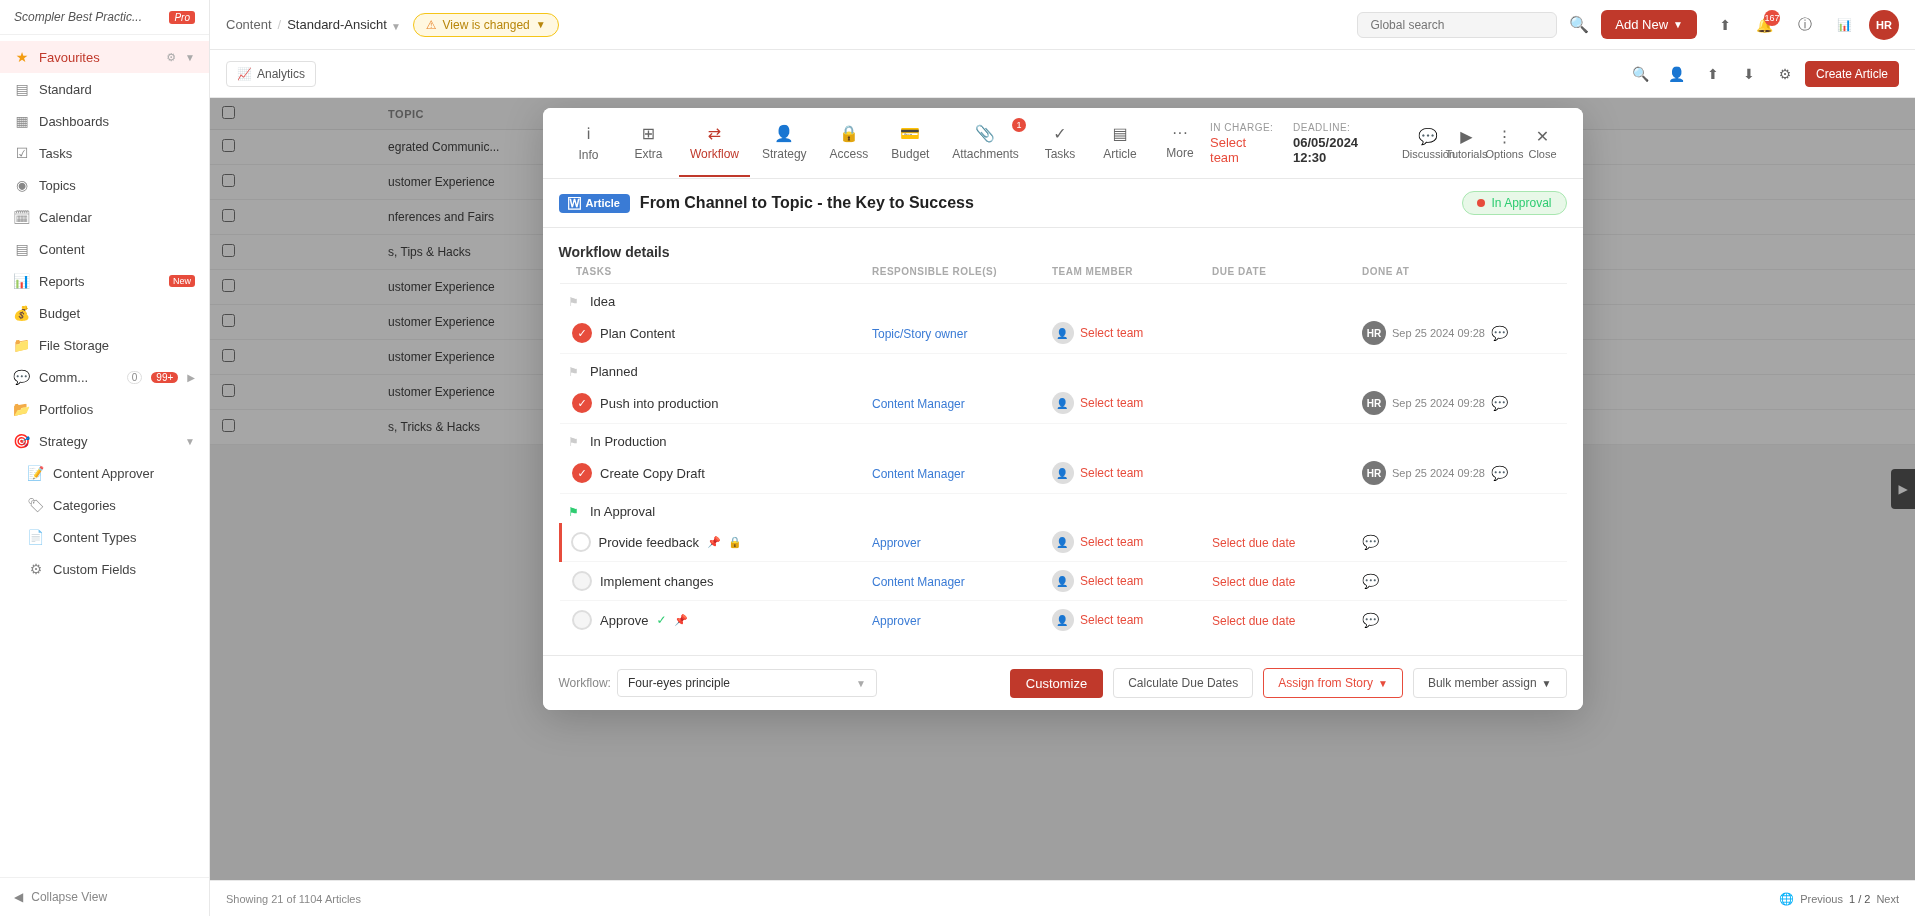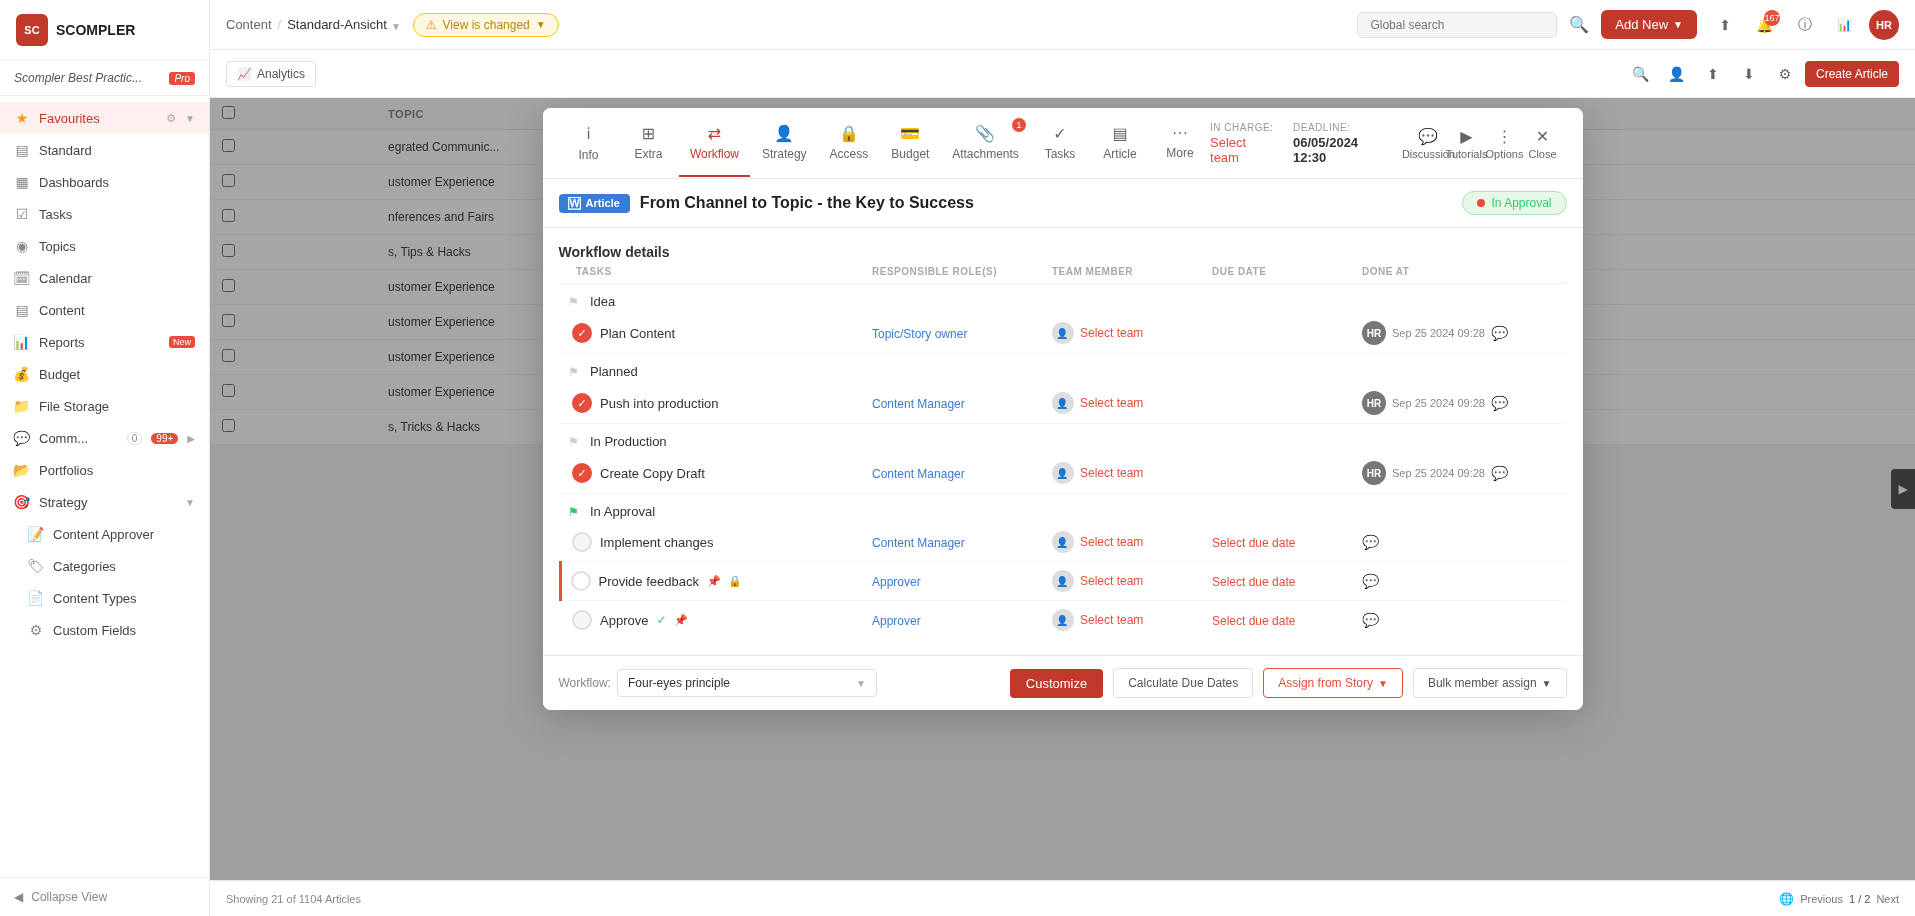--- a/index.html
+++ b/index.html
@@ -133,24 +133,20 @@
     .pagination { display: flex; align-items: center; gap: 6px; margin-left: auto; }
     .page-btn { font-size: 11px; color: #777; cursor: pointer; }
     .page-info { font-size: 11px; color: #555; }
   </style>
 </head>
 <body>
 
 <div class="app-layout">
 
   <aside class="sidebar">
-    <div class="sidebar-logo">
-      <div class="logo-icon">SC</div>
-      <span class="logo-text">SCOMPLER</span>
-    </div>
     <div class="sidebar-workspace">
       <span class="workspace-name">Scompler Best Practic...</span>
       <span class="workspace-badge">Pro</span>
     </div>
     <nav class="sidebar-nav">
       <div class="nav-item active">
         <span class="nav-icon star">★</span>
         <span class="nav-label">Favourites</span>
         <span style="font-size:11px;color:#aaa;">⚙</span>
         <span style="font-size:10px;color:#aaa;">▼</span>
@@ -554,51 +550,51 @@
 
                 <tr class="section-row">
                   <td colspan="5">
                     <div class="section-label">
                       <span class="section-flag green">⚑</span>
                       <span>In Approval</span>
                     </div>
                   </td>
                 </tr>
 
-                <tr class="task-row">
-                  <td>
-                    <div class="task-cell-name">
-                      <div class="task-check empty" style="border:2px solid #ddd;background:#f5f5f5;"></div>
-                      <span class="task-name">Implement changes</span>
-                    </div>
-                  </td>
-                  <td><span class="role-text">Content Manager</span></td>
-                  <td>
-                    <div class="member-select">
-                      <div class="member-avatar">👤</div>
-                      <span>Select team</span>
-                    </div>
-                  </td>
-                  <td><span class="due-date-red">Select due date</span></td>
-                  <td>
-                    <div class="done-at">
-                      <span class="chat-icon">💬</span>
-                    </div>
-                  </td>
-                </tr>
                 <tr class="task-row" style="border-left: 3px solid #e74c3c;">
                   <td style="padding-left: 9px;">
                     <div class="task-cell-name">
                       <div class="task-check empty" style="border:2px solid #ddd;"></div>
                       <span class="task-name">Provide feedback</span>
                       <span class="task-icon-pin">📌</span>
                       <span class="task-icon-lock">🔒</span>
                     </div>
                   </td>
                   <td><span class="role-text">Approver</span></td>
+                  <td>
+                    <div class="member-select">
+                      <div class="member-avatar">👤</div>
+                      <span>Select team</span>
+                    </div>
+                  </td>
+                  <td><span class="due-date-red">Select due date</span></td>
+                  <td>
+                    <div class="done-at">
+                      <span class="chat-icon">💬</span>
+                    </div>
+                  </td>
+                </tr>
+                <tr class="task-row">
+                  <td>
+                    <div class="task-cell-name">
+                      <div class="task-check empty" style="border:2px solid #ddd;background:#f5f5f5;"></div>
+                      <span class="task-name">Implement changes</span>
+                    </div>
+                  </td>
+                  <td><span class="role-text">Content Manager</span></td>
                   <td>
                     <div class="member-select">
                       <div class="member-avatar">👤</div>
                       <span>Select team</span>
                     </div>
                   </td>
                   <td><span class="due-date-red">Select due date</span></td>
                   <td>
                     <div class="done-at">
                       <span class="chat-icon">💬</span>

